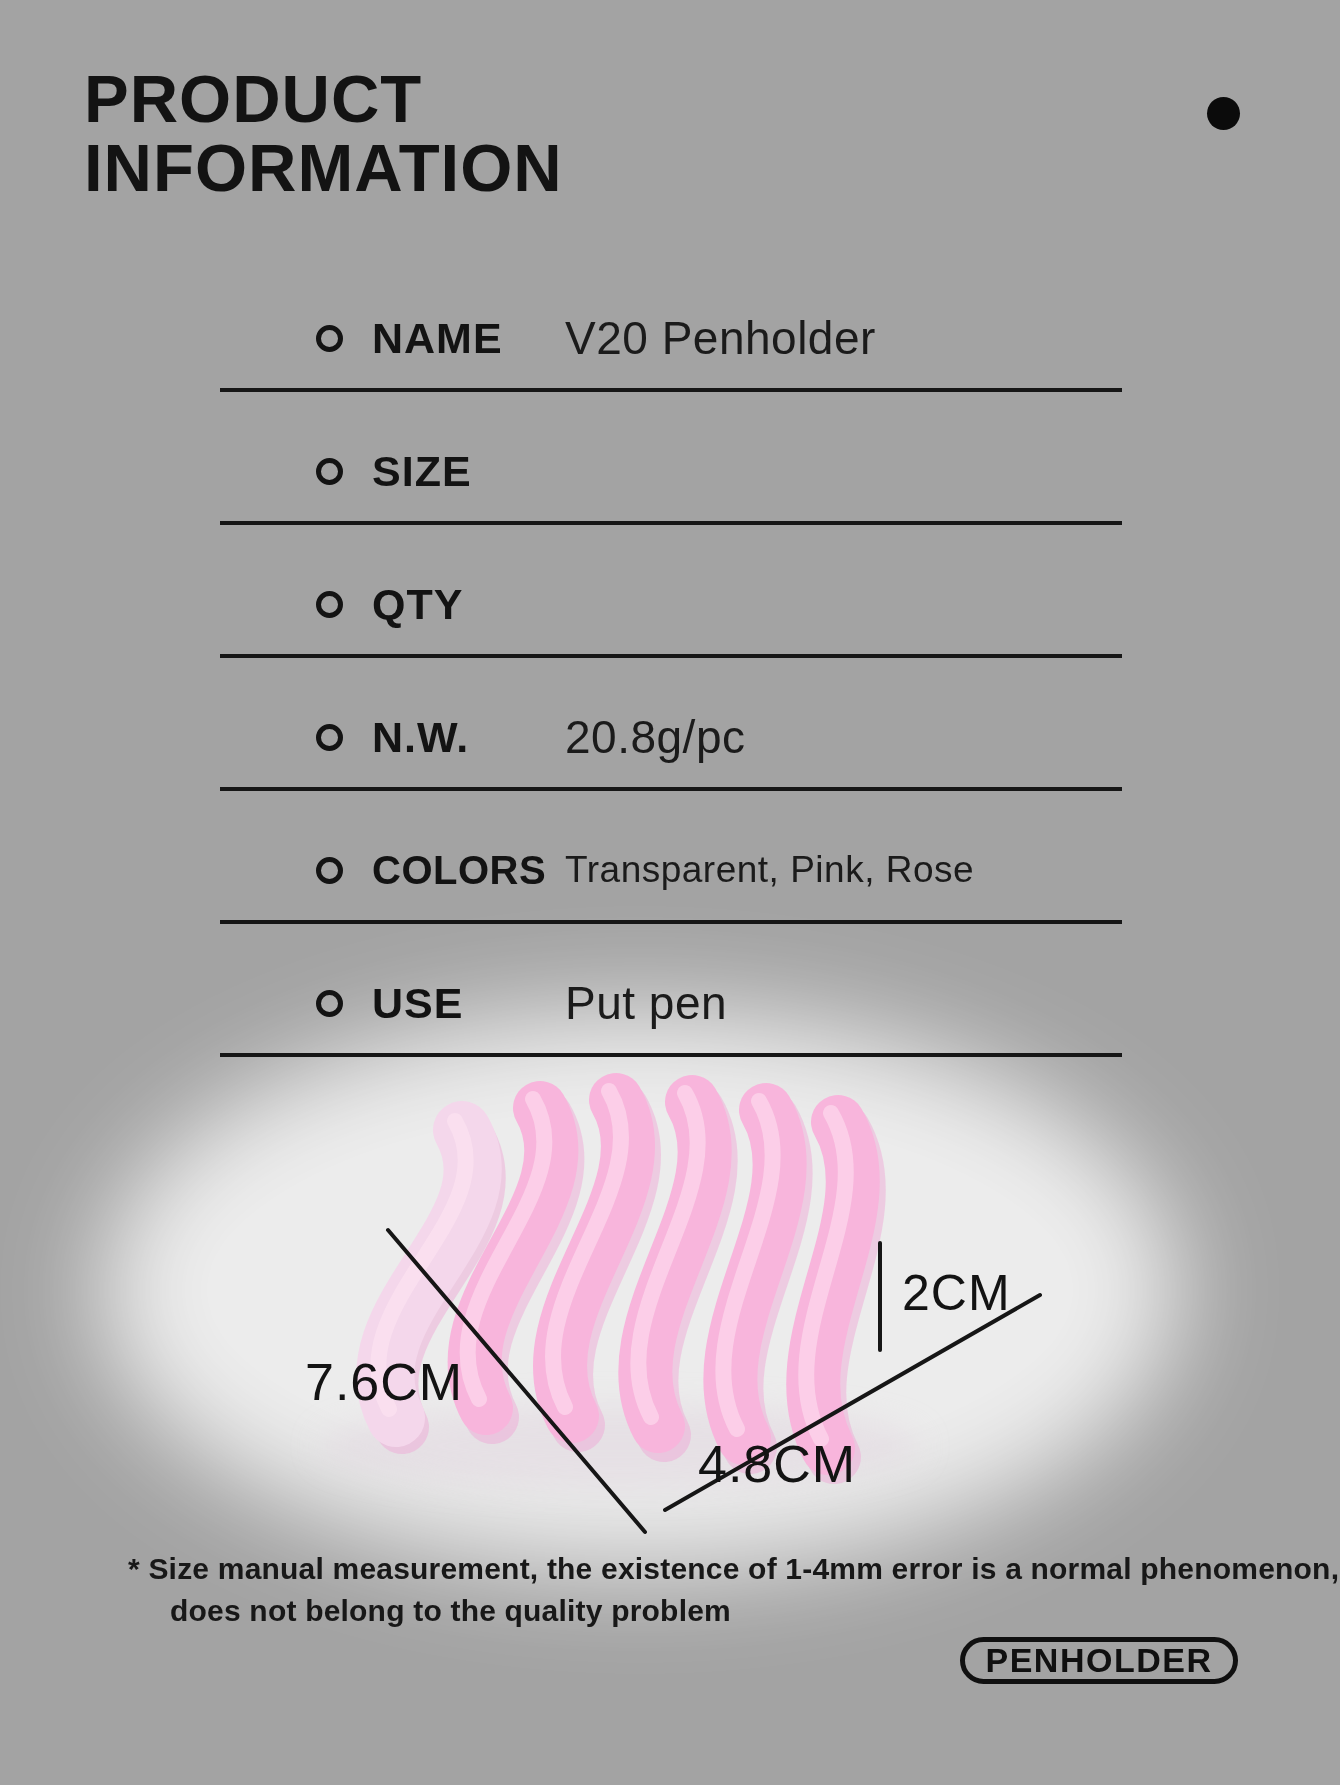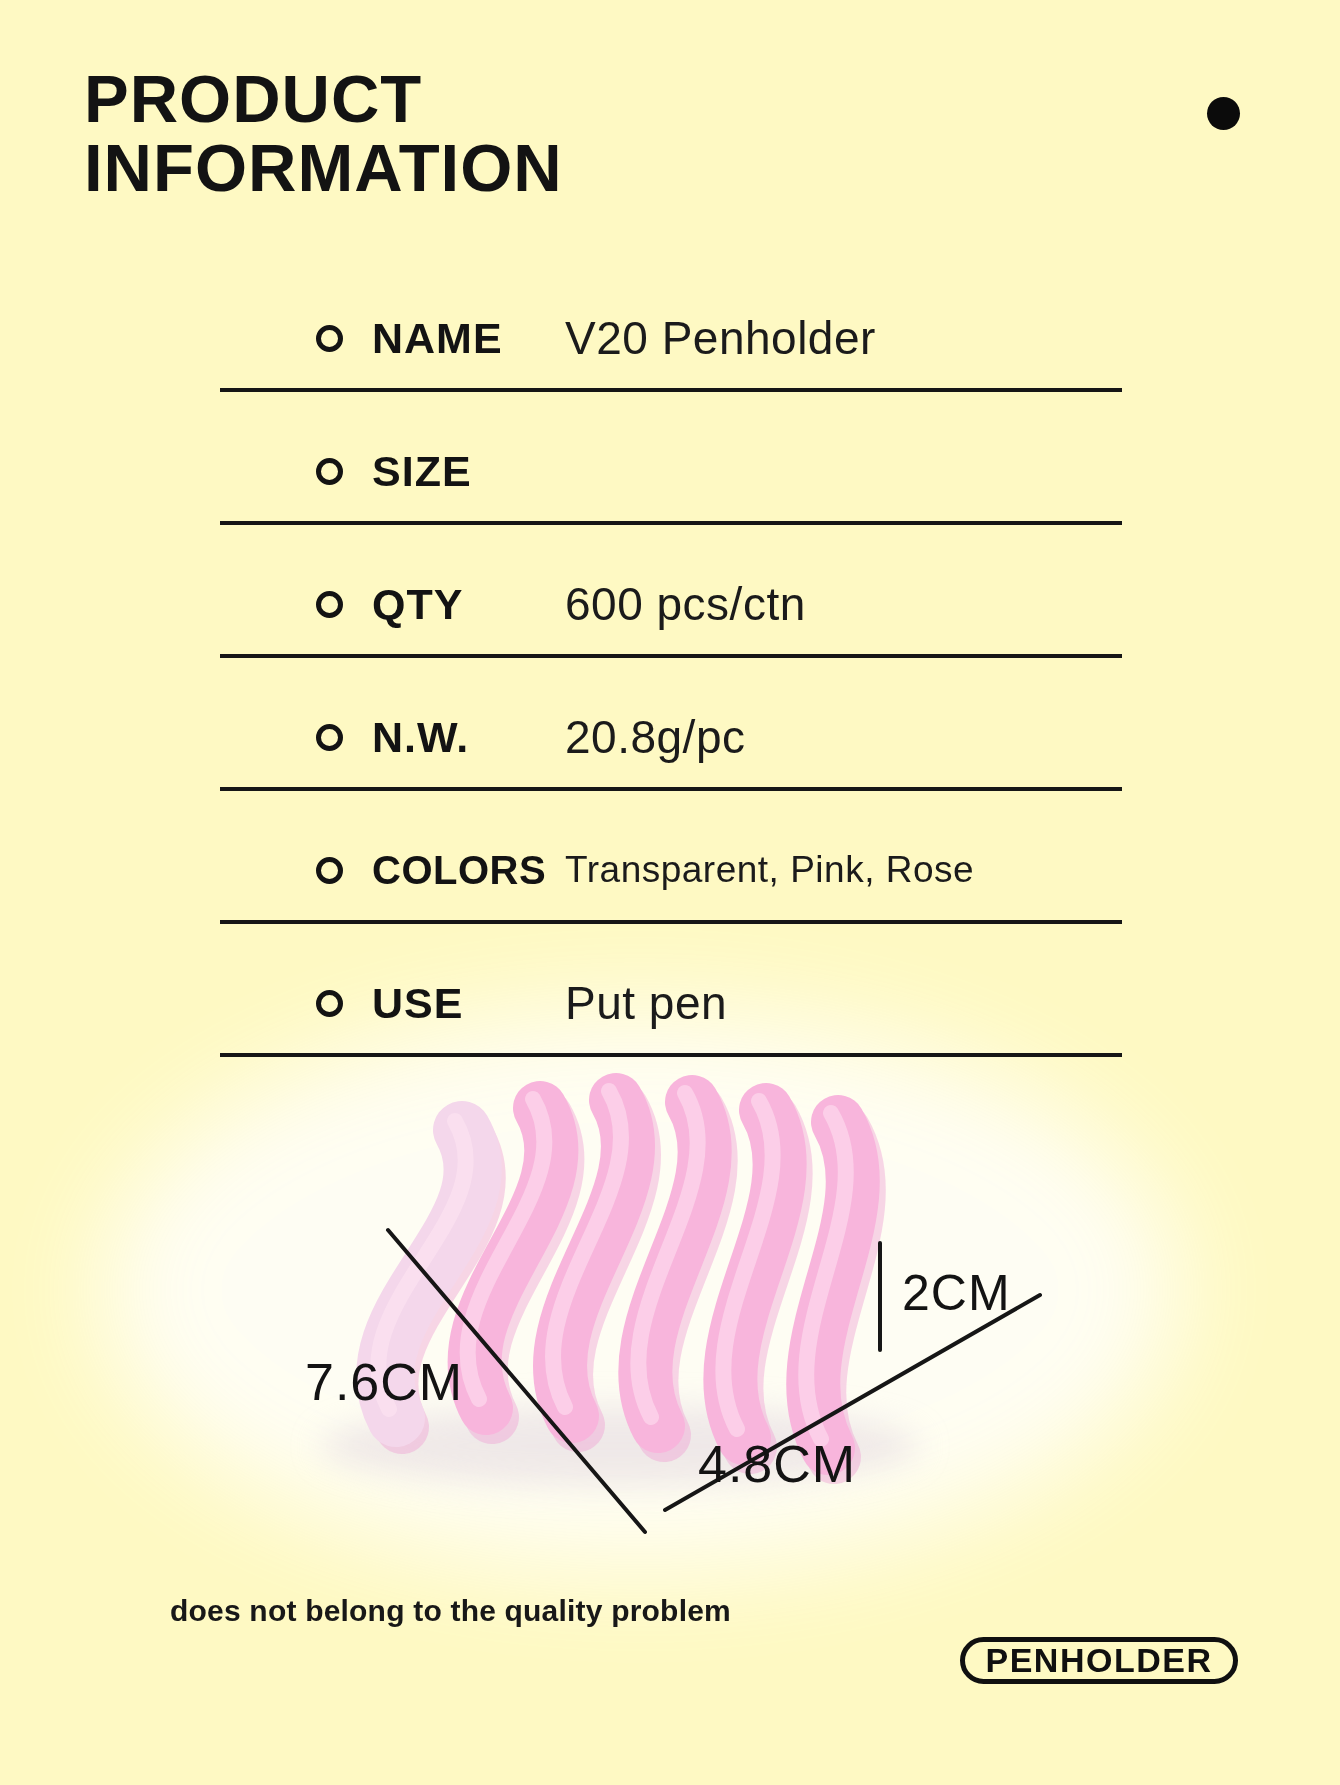--- a/index.html
+++ b/index.html
@@ -1,18 +1,18 @@
 <!DOCTYPE html>
 <html><head>
 <meta charset="utf-8">
 <style>
   html,body{margin:0;padding:0;background:#FAF6EF;}
   .canvas{
     position:relative; width:1340px; height:1785px; overflow:hidden;
-    background:#fef9c3;
+    background:#a3a3a3;
     font-family:"Liberation Sans", sans-serif;
     color:#141414;
   }
   
   .title{
     position:absolute; left:84px; top:64px;
     font-size:67px; font-weight:800; line-height:1.03;
     letter-spacing:1px; color:#131313;
   }
   .corner-dot{
@@ -147,21 +147,20 @@
       <span class="spec-label">NAME</span>
       <span class="spec-value">V20 Penholder</span>
     </div>
     <div class="spec-row">
       <span class="spec-bullet"></span>
       <span class="spec-label">SIZE</span>
     </div>
     <div class="spec-row">
       <span class="spec-bullet"></span>
       <span class="spec-label">QTY</span>
-      <span class="spec-value">600 pcs/ctn</span>
     </div>
     <div class="spec-row">
       <span class="spec-bullet"></span>
       <span class="spec-label">N.W.</span>
       <span class="spec-value">20.8g/pc</span>
     </div>
     <div class="spec-row">
       <span class="spec-bullet"></span>
       <span class="spec-label">COLORS</span>
       <span class="spec-value">Transparent, Pink, Rose</span>
@@ -170,19 +169,20 @@
       <span class="spec-bullet"></span>
       <span class="spec-label">USE</span>
       <span class="spec-value">Put pen</span>
     </div>
   </div>
 
   <div class="dim-label dim-label-height">2CM</div>
   <div class="dim-label dim-label-length">7.6CM</div>
   <div class="dim-label dim-label-width">4.8CM</div>
 
+  <div class="footnote-line footnote-line1">* Size manual measurement, the existence of 1-4mm error is a normal phenomenon,</div>
   <div class="footnote-line footnote-line2">does not belong to the quality problem</div>
 
   <div class="badge">
     <span class="badge-label">PENHOLDER</span>
   </div>
 
 </div>
 
 </body></html>

